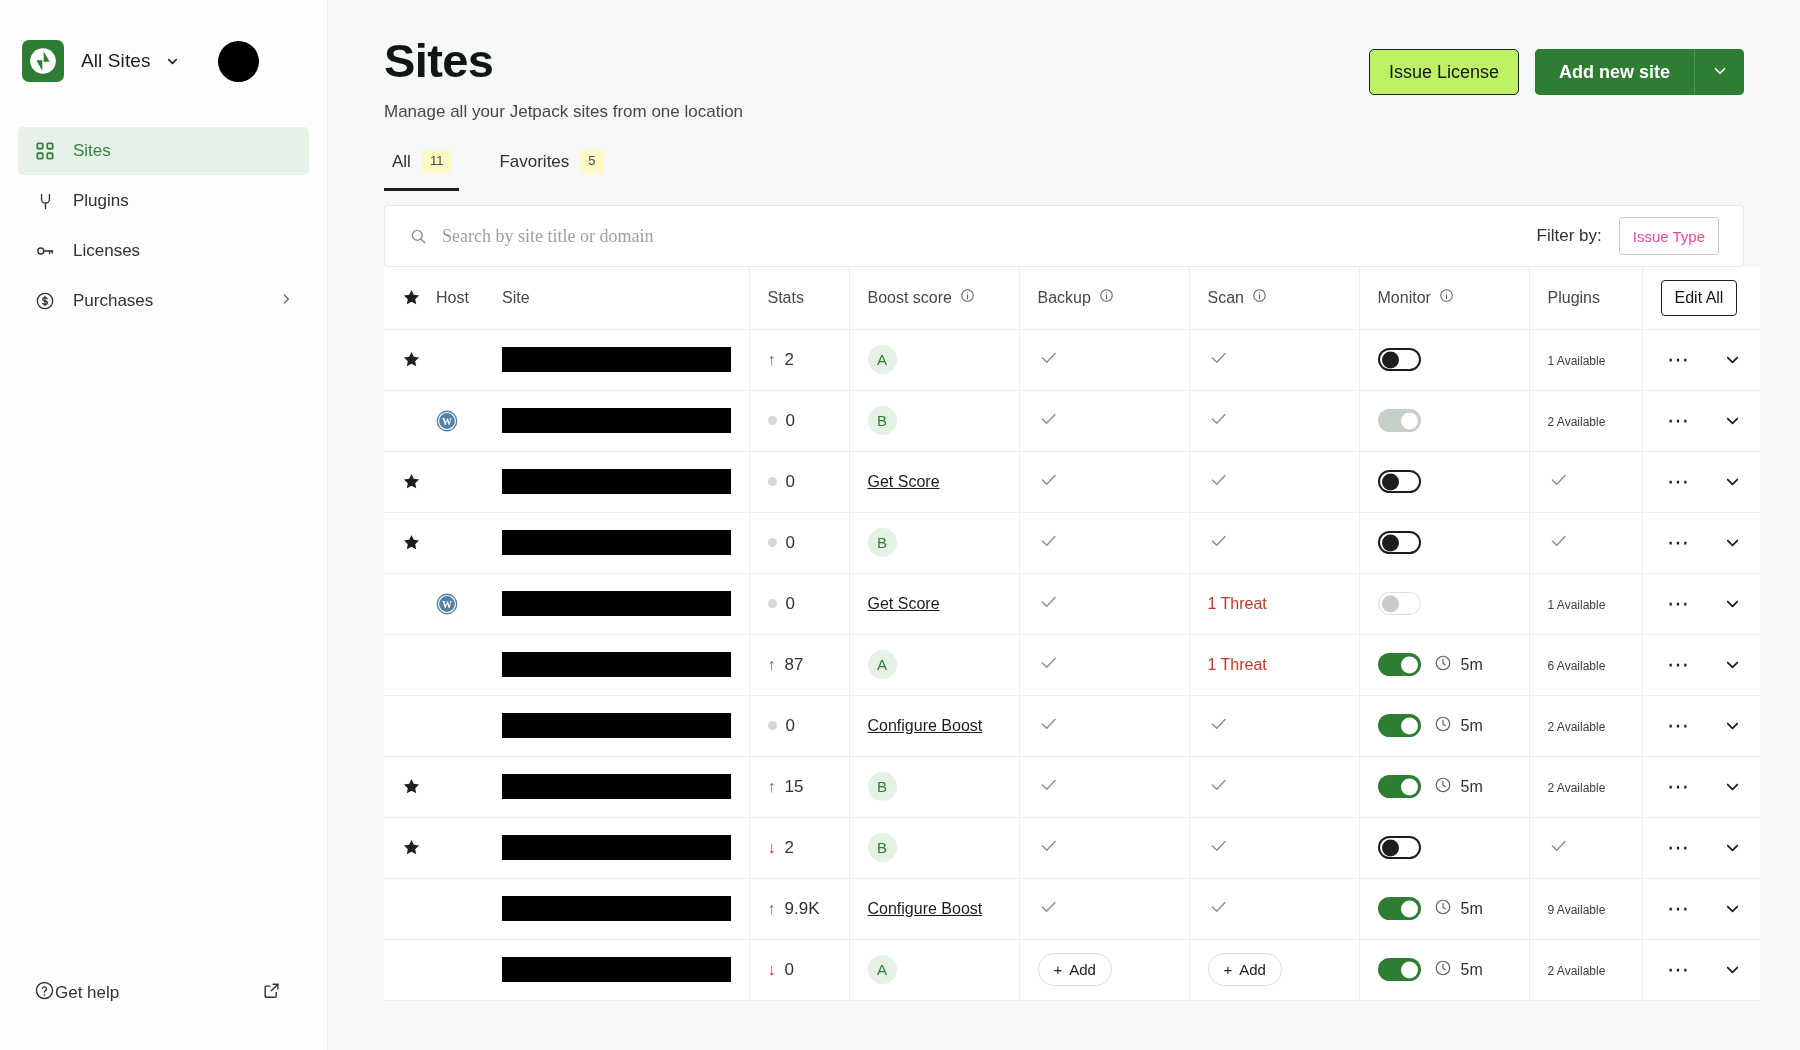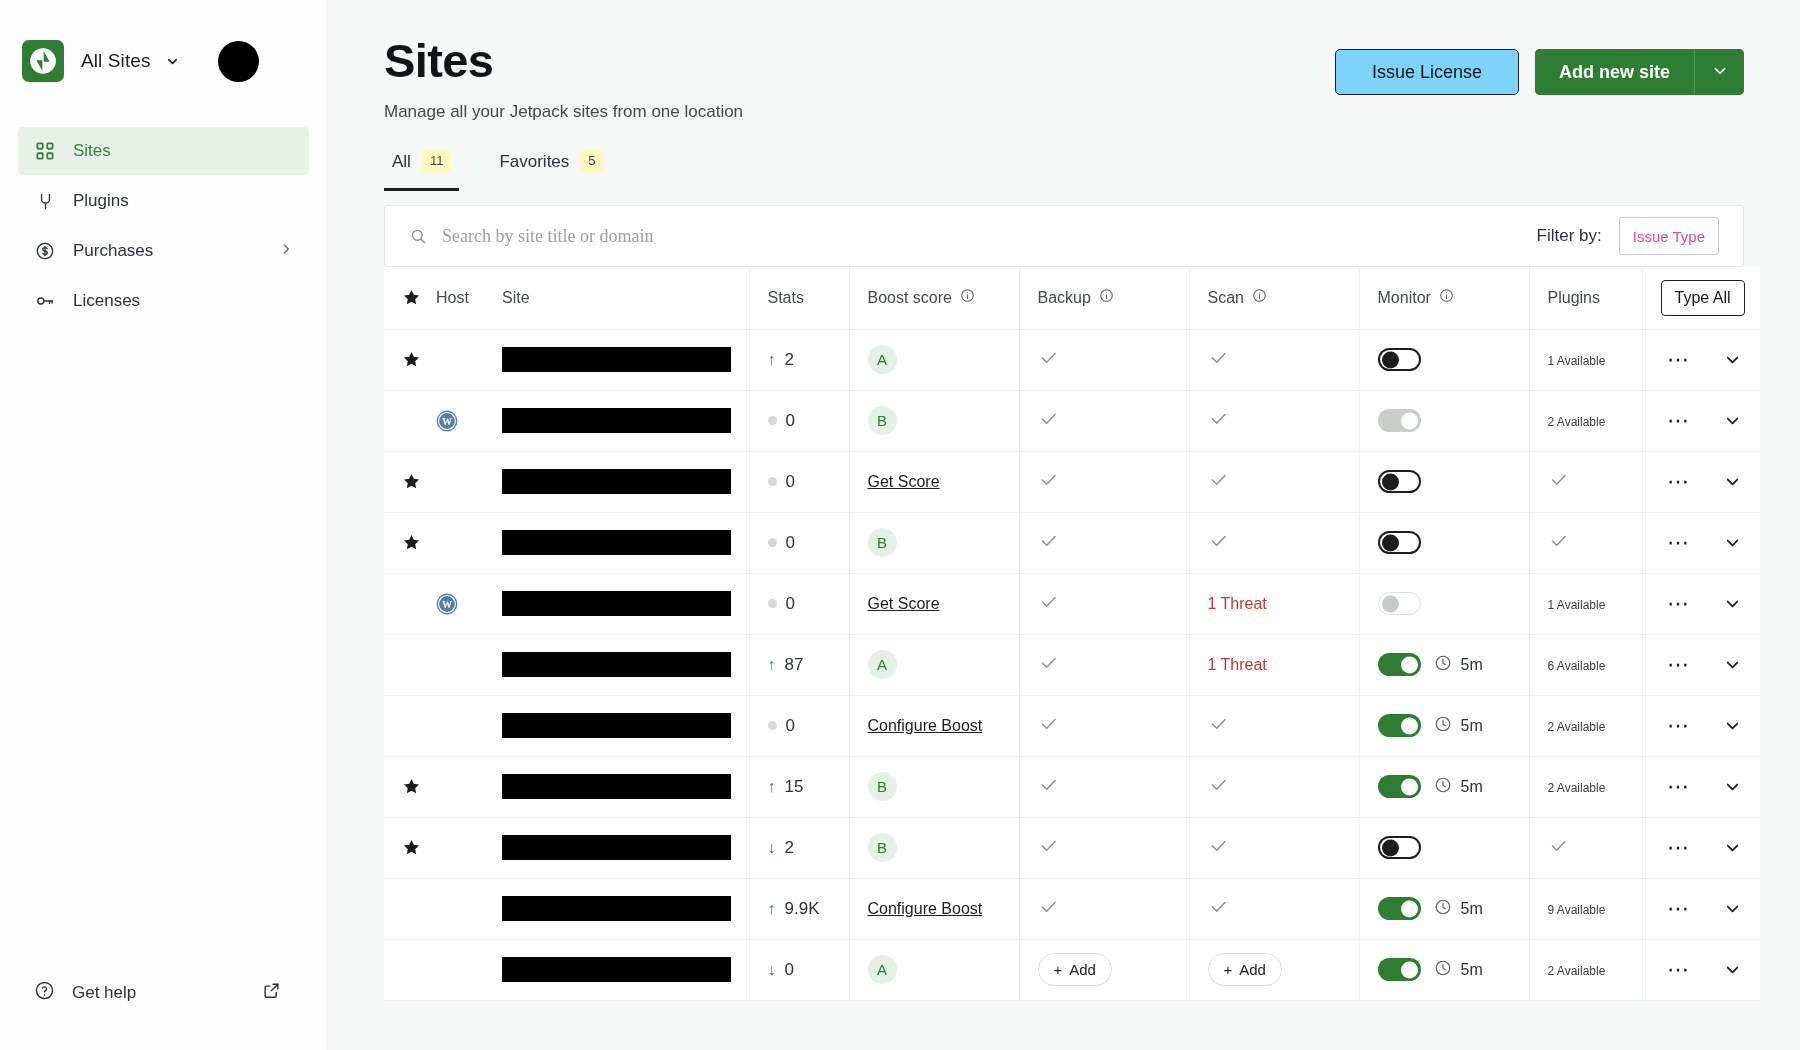--- a/index.html
+++ b/index.html
@@ -42,37 +42,37 @@
     font-size: 17px; color: #2c3338; cursor: pointer;
     position: relative;
   }
   .nav-item .nav-ico { width: 22px; display: flex; align-items: center; justify-content: center; flex: 0 0 auto; }
   .nav-item.active { background: #e6f2e8; color: #2f7d32; }
   .nav-item.active .nav-label { color: #3a7f3f; }
   .nav-chevron { position: absolute; right: 16px; top: 50%; transform: translateY(-50%); }
 
   .sb-bottom { margin-top: auto; padding: 0 18px 34px 18px; }
   .help-item {
-    display: flex; align-items: center; gap: 17px;
+    display: flex; align-items: center; 
     height: 46px; padding: 0 16px; font-size: 17px; color: #2c3338; cursor: pointer;
     position: relative;
   }
   .help-ext { position: absolute; right: 28px; top: 50%; transform: translateY(-50%); }
 
   
   .main { flex: 1; height: 1050px; background: #f6f7f7; overflow: hidden; position: relative; }
   .main-head { padding: 36px 56px 0 56px; }
   .head-row { display: flex; align-items: flex-start; justify-content: space-between; }
   .page-title { font-size: 47px; font-weight: 700; letter-spacing: -0.6px; color: #101517; line-height: 1.05; }
   .page-sub { font-size: 17px; color: #43494d; margin-top: 17px; }
 
   .head-actions { display: flex; align-items: center; gap: 16px; padding-top: 13px; }
   .btn-issue {
-    background: #7dd3fc; border: 1.6px solid #1b1d1f; border-radius: 5px;
-    height: 46px; padding: 0 36px; font-size: 18px; color: #131619; cursor: pointer;
+    background: #bef264; border: 1.6px solid #1b1d1f; border-radius: 5px;
+    height: 46px; padding: 0 19px; font-size: 18px; color: #131619; cursor: pointer;
     font-family: inherit;
     margin-left: 26px;
   }
   .btn-split { display: flex; align-items: stretch; border-radius: 5px; overflow: hidden; background: #2f7d32; }
   .btn-add {
     background: #2f7d32; border: 0; color: #fff; font-size: 18px; font-weight: 600;
     height: 46px; padding: 0 24px; cursor: pointer; font-family: inherit;
   }
   .btn-add-caret {
     background: #2f7d32; border: 0; border-left: 1px solid #4a9b4d; width: 50px;
@@ -221,48 +221,48 @@
       </div>
 
       <div class="nav-item">
         <span class="nav-ico">
           <svg width="19" height="19" viewBox="0 0 24 24" fill="none" stroke="#2c3338" stroke-width="1.7" stroke-linecap="round" stroke-linejoin="round">
             <path d="M7 3v6a5 5 0 0 0 10 0V3"></path>
               <path d="M12 14v7"></path>
           </svg>
         </span>
         <span class="nav-label">Plugins</span>
+      </div>
+
+      <div class="nav-item">
+        <span class="nav-ico">
+          <svg width="20" height="20" viewBox="0 0 24 24" fill="none" stroke="#2c3338" stroke-width="1.7" stroke-linecap="round" stroke-linejoin="round">
+            <circle cx="7" cy="12" r="3.6"></circle>
+              <path d="M10.6 12H21"></path>
+              <path d="M17.5 12v3"></path>
+              <path d="M20.6 12v2.4"></path>
+          </svg>
+        </span>
+        <span class="nav-label">Licenses</span>
       </div>
 
       <div class="nav-item">
         <span class="nav-ico">
           <svg width="20" height="20" viewBox="0 0 24 24" fill="none" stroke="#2c3338" stroke-width="1.6" stroke-linecap="round" stroke-linejoin="round">
             <circle cx="12" cy="12" r="9.2"></circle>
               <path d="M12 6.5v11"></path>
               <path d="M14.6 9.1c-.5-.8-1.5-1.2-2.6-1.2-1.5 0-2.7.8-2.7 2s1.1 1.8 2.7 2.1c1.6.3 2.8.9 2.8 2.1 0 1.2-1.2 2-2.8 2-1.2 0-2.2-.4-2.7-1.3"></path>
           </svg>
         </span>
         <span class="nav-label">Purchases</span>
         <span class="nav-chevron">
           <svg width="14" height="14" viewBox="0 0 24 24" fill="none" stroke="#5c6266" stroke-width="2.2" stroke-linecap="round" stroke-linejoin="round">
               <polyline points="9 5 16 12 9 19"></polyline>
             </svg>
         </span>
-      </div>
-
-      <div class="nav-item">
-        <span class="nav-ico">
-          <svg width="20" height="20" viewBox="0 0 24 24" fill="none" stroke="#2c3338" stroke-width="1.7" stroke-linecap="round" stroke-linejoin="round">
-            <circle cx="7" cy="12" r="3.6"></circle>
-              <path d="M10.6 12H21"></path>
-              <path d="M17.5 12v3"></path>
-              <path d="M20.6 12v2.4"></path>
-          </svg>
-        </span>
-        <span class="nav-label">Licenses</span>
       </div>
     </nav>
 
     <div class="sb-bottom">
       <div class="help-item">
         <span class="nav-ico">
           <svg width="21" height="21" viewBox="0 0 24 24" fill="none" stroke="#2c3338" stroke-width="1.6" stroke-linecap="round" stroke-linejoin="round">
             <circle cx="12" cy="12" r="9.2"></circle>
               <path d="M9.6 9.4a2.5 2.5 0 0 1 4.8.9c0 1.7-2.4 2-2.4 3.4"></path>
               <circle cx="12" cy="17" r=".9" fill="#2c3338" stroke="none"></circle>
@@ -400,21 +400,21 @@
                       <path d="M12 11v6" stroke-linecap="round"></path>
                       <circle cx="12" cy="7.6" r=".95" fill="#5c6266" stroke="none"></circle>
                     </svg>
                 </span>
               </span>
             </th>
             <th>
               <span>Plugins</span>
             </th>
             <th class="th-actions">
-              <button class="editall-btn">Type All</button>
+              <button class="editall-btn">Edit All</button>
             </th>
           </tr>
         </thead>
         <tbody id="tbody">
             <tr>
               <td>
                 <div class="site-cell">
                   <span class="cell-star">
                     <svg width="19" height="19" viewBox="0 0 24 24" fill="#1b1d1f">
                       <path d="M12 2.6l2.9 6 6.6.9-4.8 4.6 1.2 6.5L12 17.5 6.1 20.6l1.2-6.5L2.5 9.5l6.6-.9z"></path>

